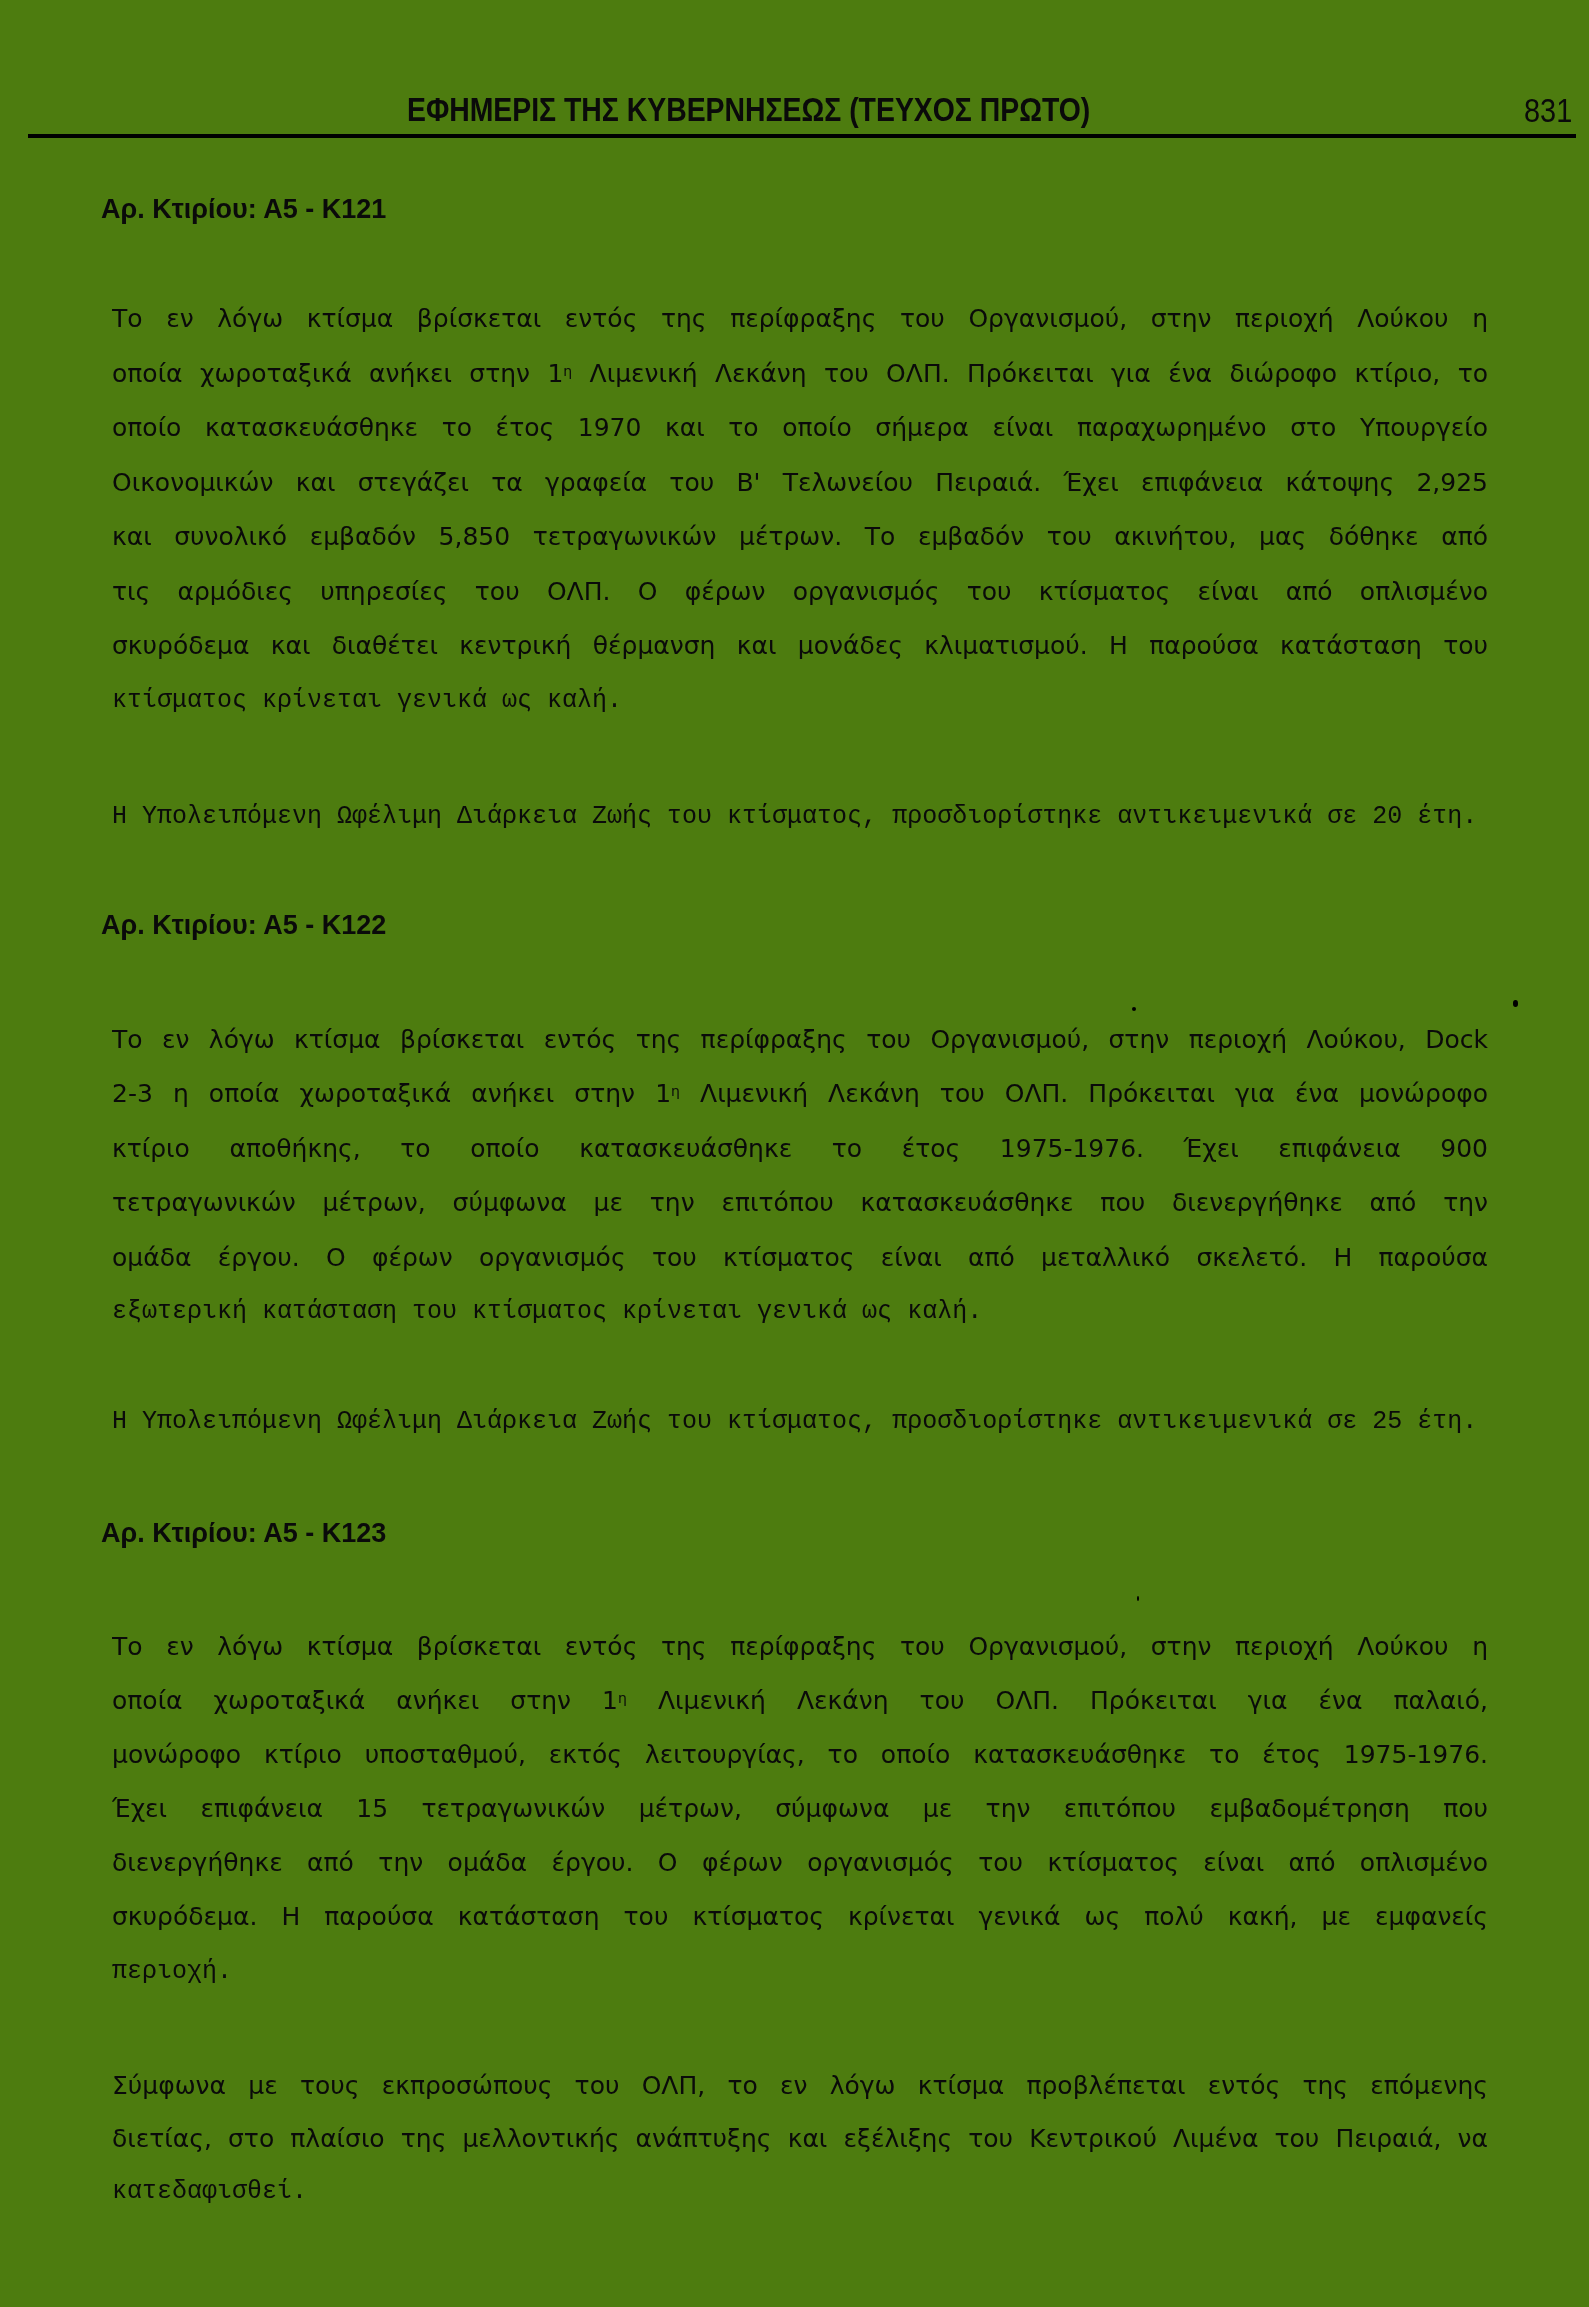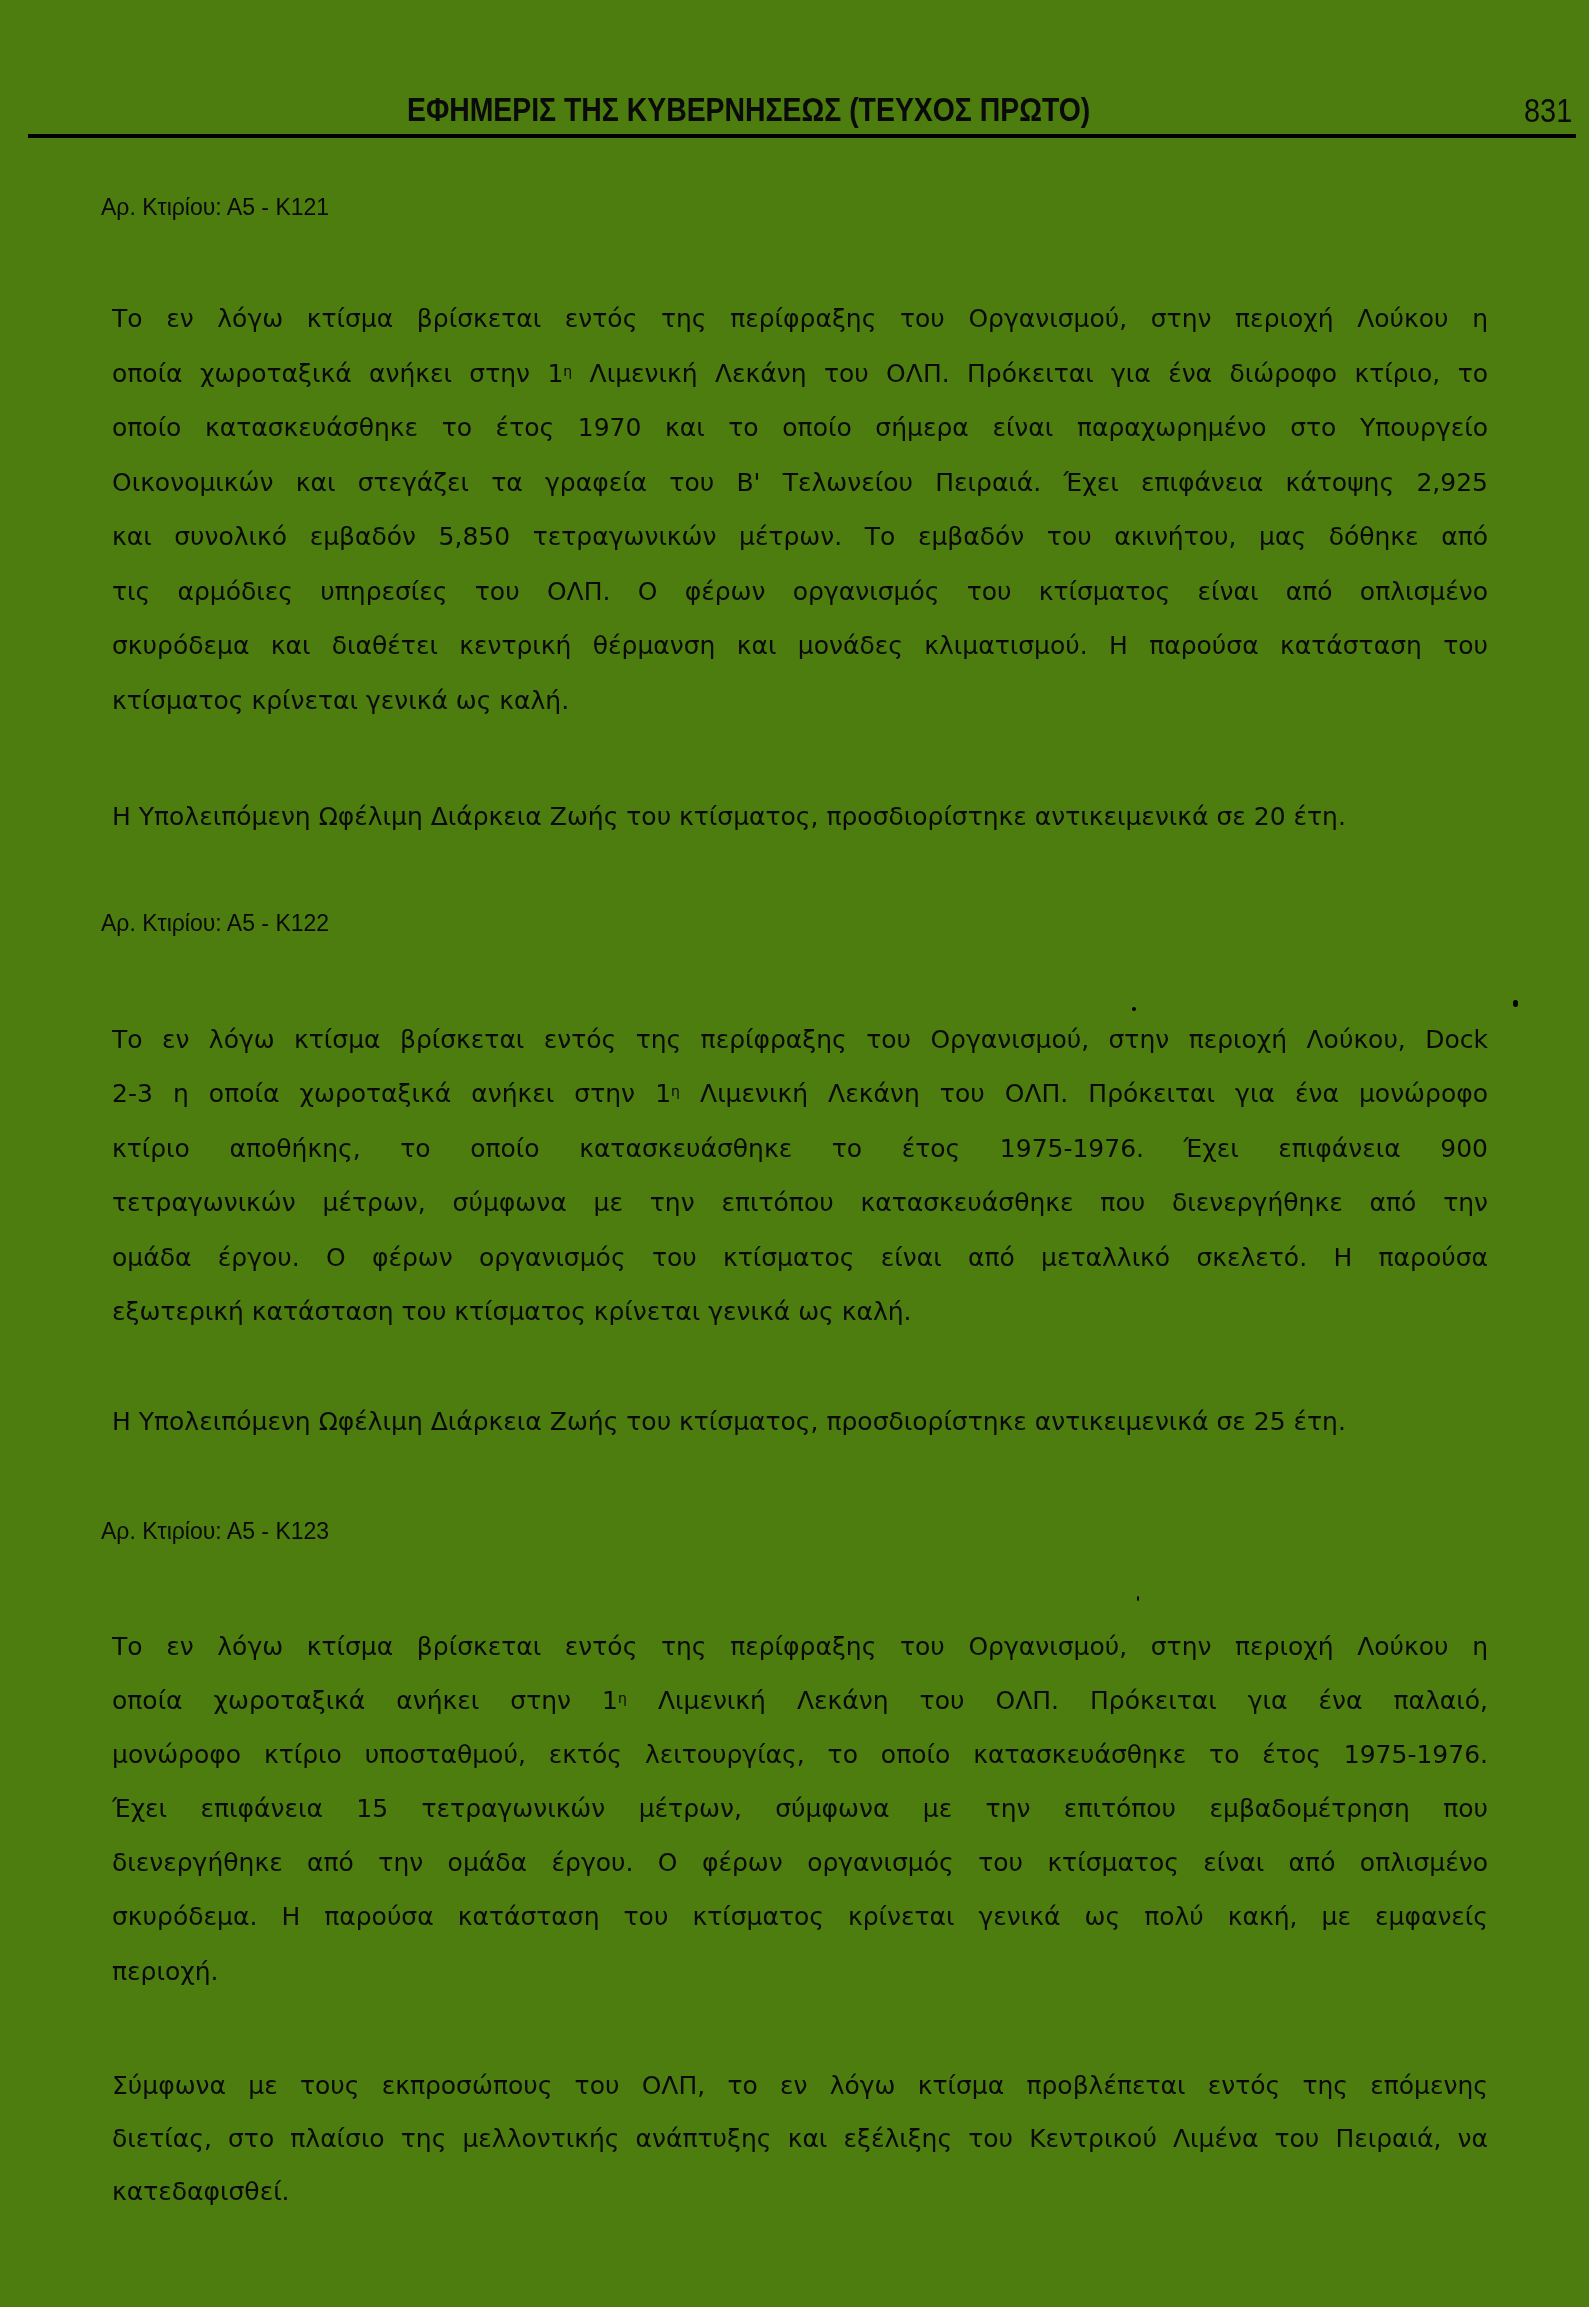--- a/index.html
+++ b/index.html
@@ -9,30 +9,30 @@
     position: absolute; left: 407px; top: 91px; width: 798px;
     font-family: "Liberation Sans", sans-serif; font-weight: bold; font-size: 33px;
     letter-spacing: 0px; transform: scaleX(0.86); transform-origin: left top; white-space: nowrap;
   }
   .hdr-page {
     position: absolute; left: 1524px; top: 91px;
     font-family: "Liberation Sans", sans-serif; font-size: 34px; transform: scaleX(0.85); transform-origin: left top;
   }
   .rule { position: absolute; left: 28px; top: 134px; width: 1548px; height: 4.1px; background: #000; }
   .heading {
-    position: absolute; left: 101px; font-family: "Liberation Sans", sans-serif; font-size: 23px;
-    font-weight: normal; white-space: nowrap;
+    position: absolute; left: 101px; font-family: "Liberation Sans", sans-serif; font-size: 27px;
+    font-weight: bold; white-space: nowrap;
   }
   .line {
     position: absolute; left: 112px; width: 1376px; height: 36px;
     font-family: "DejaVu Sans", sans-serif; font-size: 25px; line-height: 36px;
     white-space: nowrap; transform-origin: left top;
   }
   .just { text-align: justify; text-align-last: justify; white-space: normal; overflow: hidden; }
-  .last { width: auto; }
+  .last { width: auto; font-family: Liberation Mono, monospace; }
   sup { font-size: 14px; vertical-align: top; position: relative; top: -3.3px; }
   .speck { position: absolute; background: #000; border-radius: 50%; }
 </style>
 </head>
 <body>
 
 <div class="page">
 
   <div class="hdr-title">ΕΦΗΜΕΡΙΣ ΤΗΣ ΚΥΒΕΡΝΗΣΕΩΣ (ΤΕΥΧΟΣ ΠΡΩΤΟ)</div>
   <div class="hdr-page">831</div>

